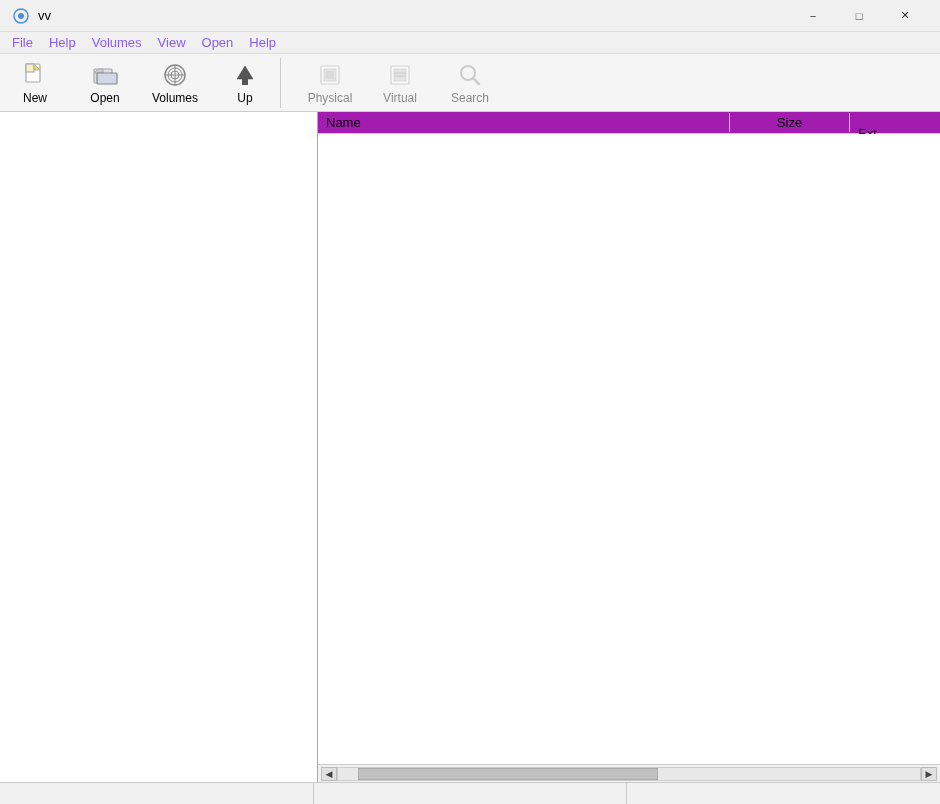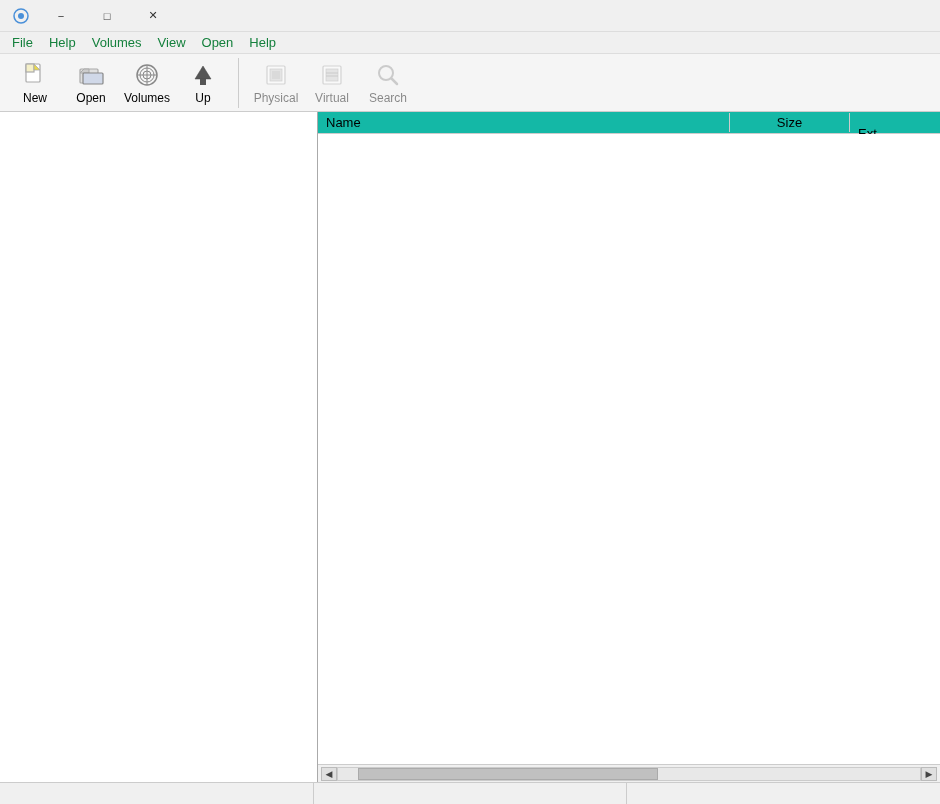--- a/index.html
+++ b/index.html
@@ -60,41 +60,41 @@
       height: 22px;
       display: flex;
       align-items: center;
       padding: 0 4px;
       border-bottom: 1px solid #ddd;
     }
     .menu-item {
       padding: 2px 8px;
       cursor: pointer;
       font-size: 13px;
-      color: #15803d;
+      color: #8b5cf6;
       border-radius: 2px;
     }
 
     
     .toolbar {
       background: #f5f5f5;
       height: 58px;
       display: flex;
       align-items: center;
       padding: 4px 8px;
       border-bottom: 1px solid #ccc;
       gap: 2px;
     }
     .toolbar-group {
       display: flex;
       align-items: center;
-      gap: 2px;
+      gap: 16px;
       padding-right: 8px;
       border-right: 1px solid #ccc;
-      margin-right: 8px;
+      margin-right: 20px;
       height: 50px;
     }
     .toolbar-group:last-child {
       border-right: none;
     }
     .toolbar-btn {
       display: flex;
       flex-direction: column;
       align-items: center;
       justify-content: center;
@@ -146,21 +146,21 @@
       display: flex;
       flex-direction: column;
       background: #fff;
       overflow: hidden;
     }
 
     
     .file-list-header {
       display: flex;
       border-bottom: 1px solid #ccc;
-      background: #14b8a6;
+      background: #a21caf;
       height: 22px;
       align-items: center;
     }
     .file-col-name {
       flex: 1;
       padding: 2px 8px;
       font-size: 13px;
       color: #000;
       border-right: 1px solid #ccc;
     }
@@ -252,20 +252,21 @@
 </head>
 <body>
 
 <div class="title-bar">
   <div class="title-bar-icon">
     <svg width="16" height="16" viewBox="0 0 16 16">
       <circle cx="8" cy="8" r="7" fill="none" stroke="#4a90d9" stroke-width="1.5"></circle>
       <circle cx="8" cy="8" r="3" fill="#4a90d9"></circle>
     </svg>
   </div>
+  <span class="title-bar-title">vv</span>
   <div class="title-bar-controls">
     <button class="title-bar-btn">−</button>
     <button class="title-bar-btn">□</button>
     <button class="title-bar-btn close">✕</button>
   </div>
 </div>
 
 <div class="menu-bar">
   <span class="menu-item">File</span>
   <span class="menu-item">Help</span>

